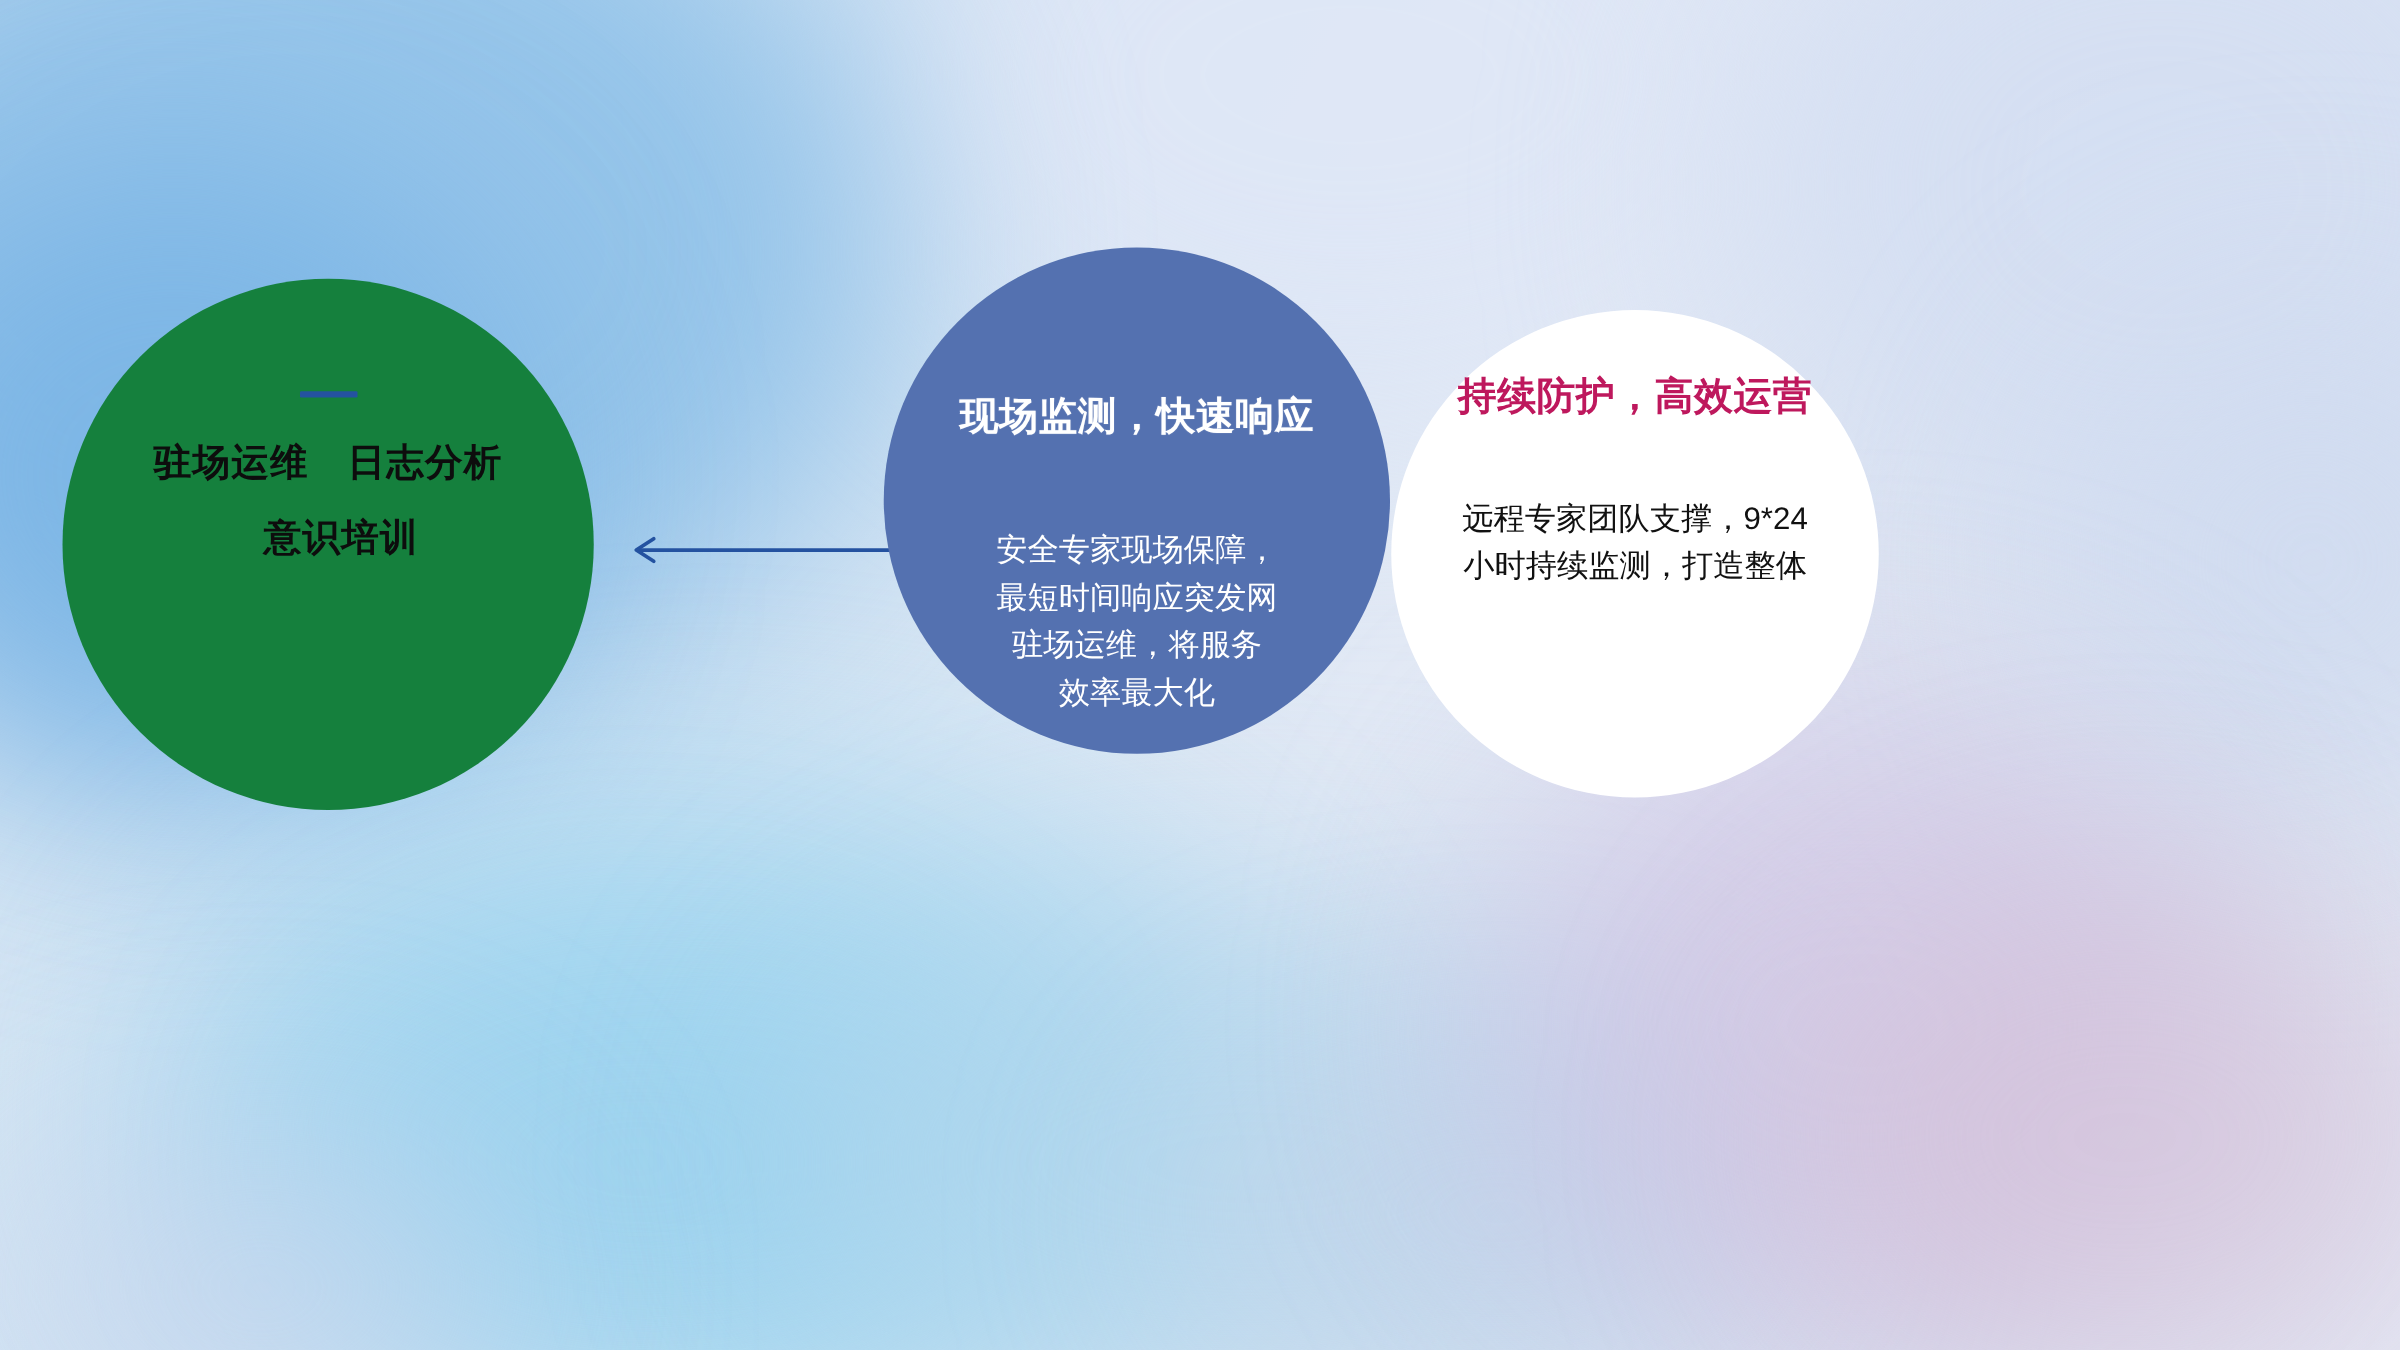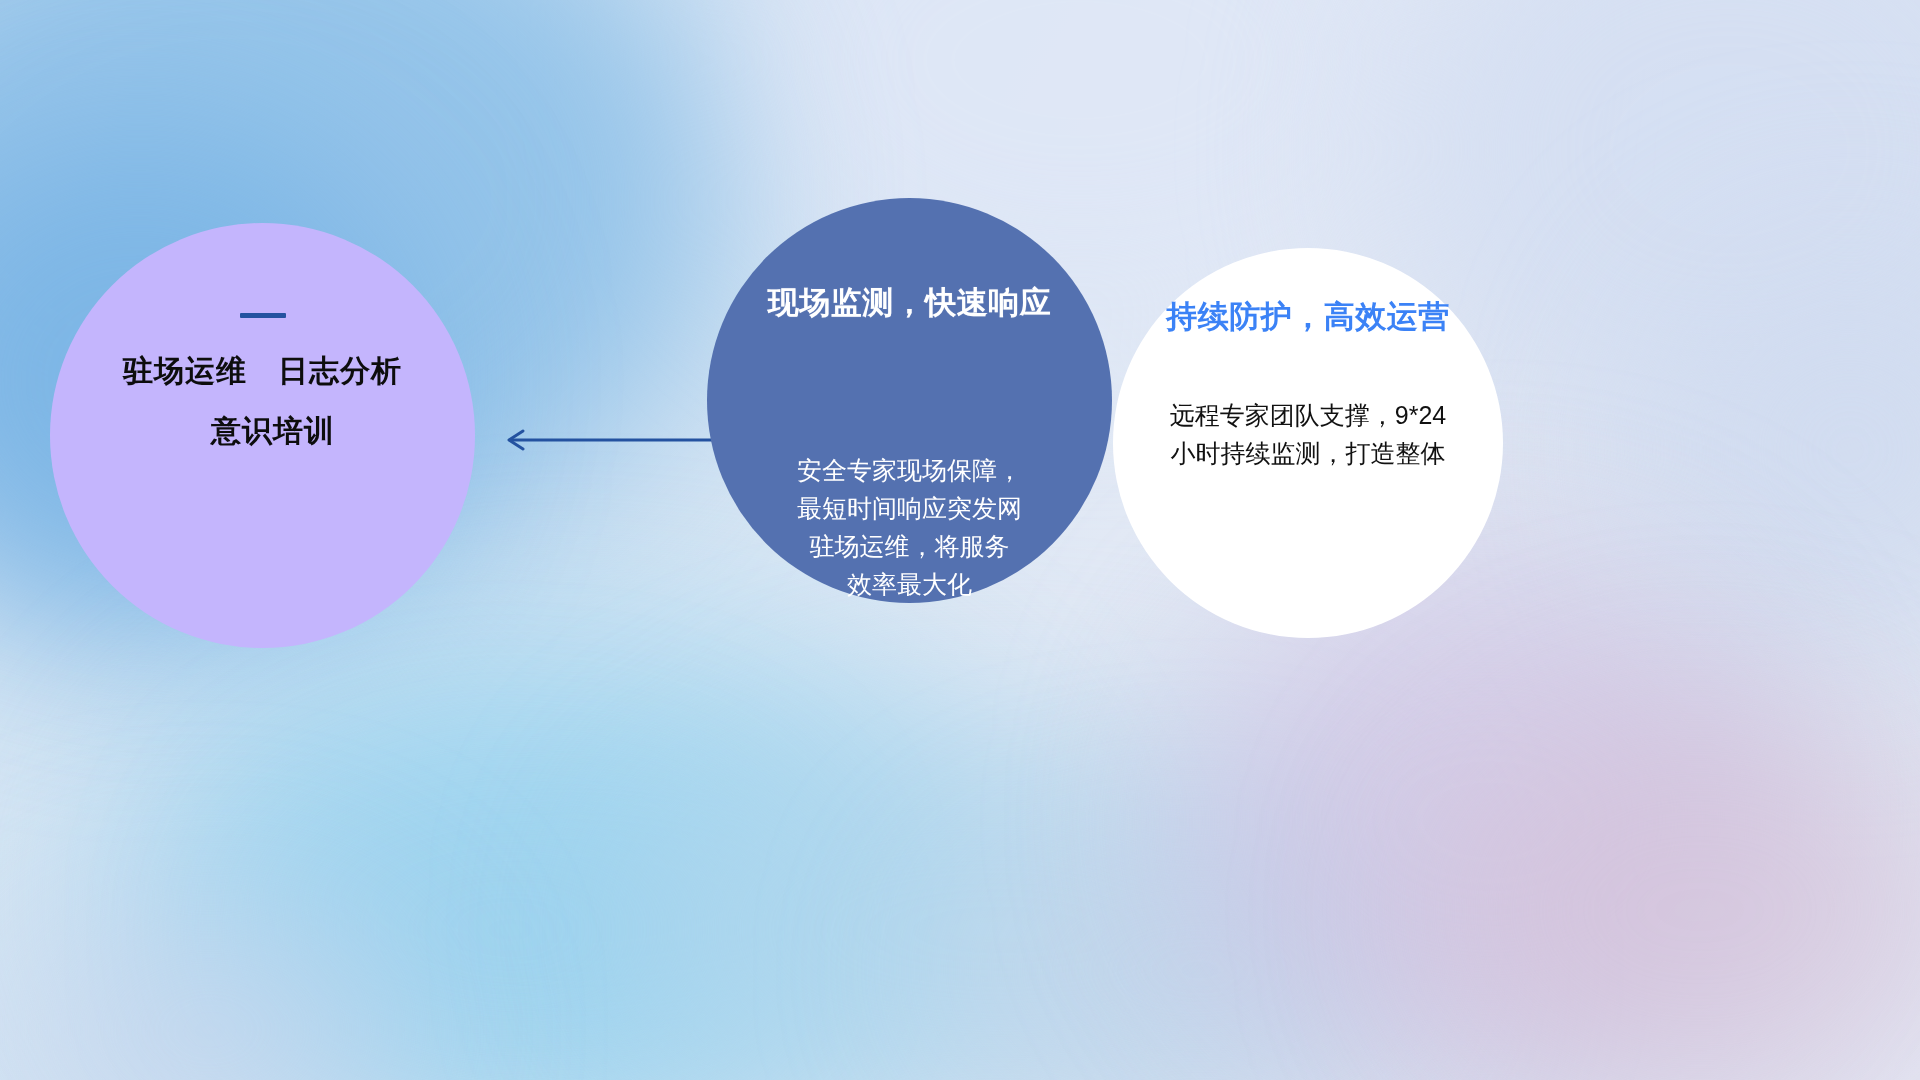--- a/index.html
+++ b/index.html
@@ -70,21 +70,21 @@
     flex-direction: column;
     align-items: center;
     box-sizing: border-box;
   }
 
   .circle-left {
     left: 50px;
     top: 223px;
     width: 425px;
     height: 425px;
-    background: #c4b5fd;
+    background: #15803d;
     justify-content: flex-start;
     padding-top: 90px;
   }
   .dash {
     width: 46px;
     height: 5px;
     background: #2452a0;
     border-radius: 1px;
     margin-bottom: 38px;
   }
@@ -100,21 +100,21 @@
   }
   .left-line:last-child { margin-bottom: 0; margin-left: 21px; }
 
   .circle-mid {
     left: 707px;
     top: 198px;
     width: 405px;
     height: 405px;
     background: #5471b0;
     z-index: 3;
-    justify-content: space-between;
+    justify-content: center;
     padding-top: 88px;
   }
   .mid-title {
     color: #ffffff;
     font-weight: bold;
     font-size: 31px;
     line-height: 1.1;
     letter-spacing: 0.5px;
     white-space: nowrap;
     text-shadow: 0 0 1px rgba(255,255,255,0.4);
@@ -132,21 +132,21 @@
     left: 1113px;
     top: 248px;
     width: 390px;
     height: 390px;
     background: #ffffff;
     z-index: 2;
     justify-content: flex-start;
     padding-top: 52px;
   }
   .right-title {
-    color: #3b82f6;
+    color: #be185d;
     font-weight: bold;
     font-size: 31px;
     line-height: 1.1;
     letter-spacing: 0.5px;
     white-space: nowrap;
   }
   .right-body {
     margin-top: 62px;
     color: #111111;
     font-size: 25px;

